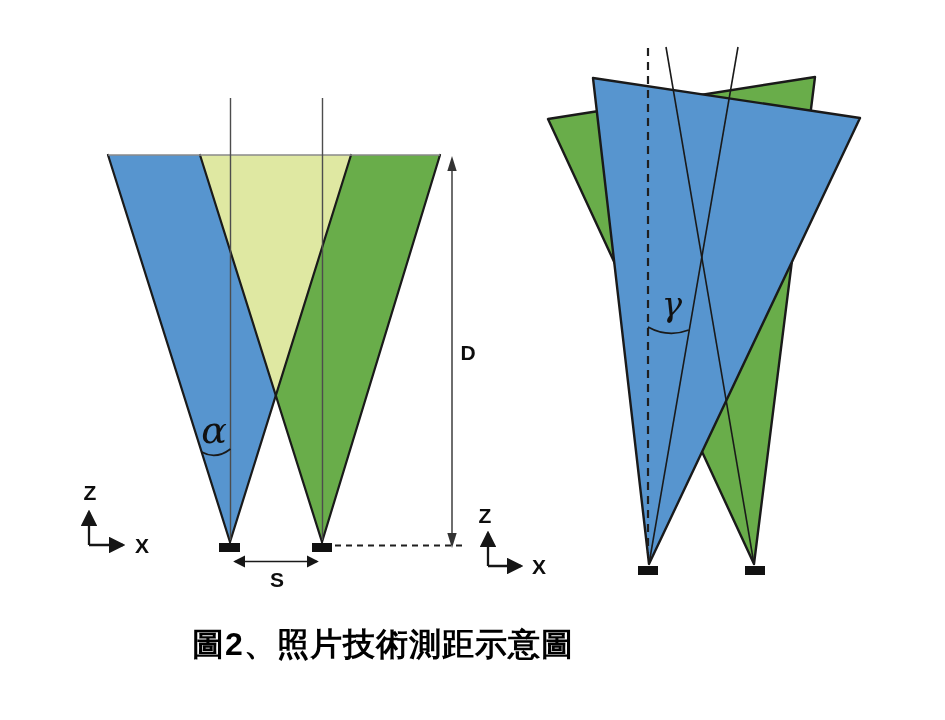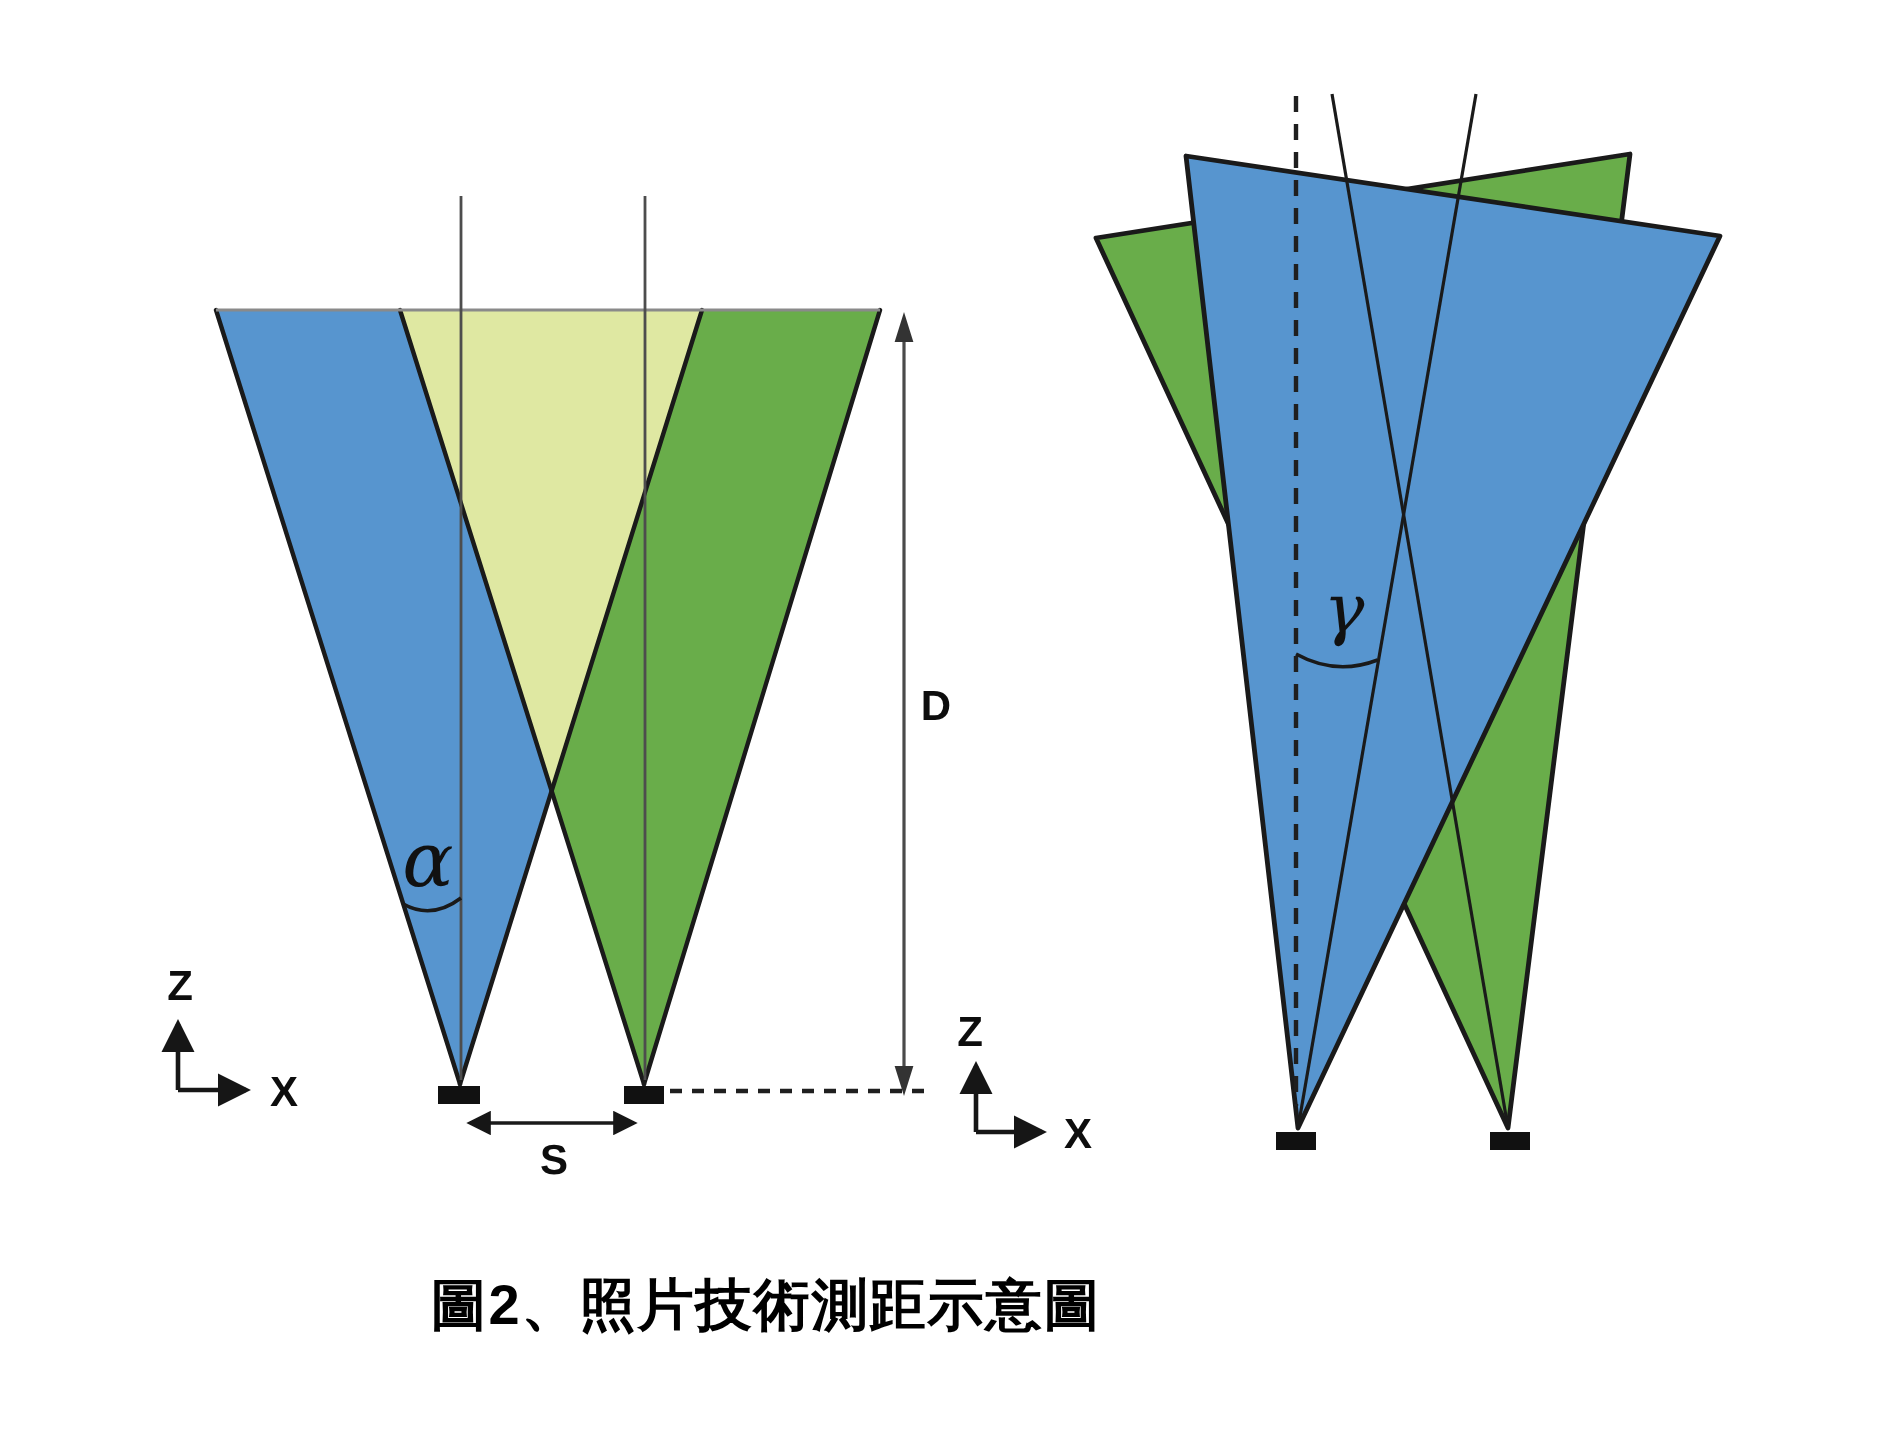--- a/index.html
+++ b/index.html
@@ -81,24 +81,23 @@
   .greek-alpha { font-size: 38px; }
   .greek-gamma { font-size: 34px; }
   .caption {
     position: absolute;
     left: 0;
     top: 623px;
     width: 766px;
     text-align: center;
     font-family: "Liberation Sans", sans-serif;
     font-weight: bold;
-    font-size: 28px;
+    font-size: 32px;
     letter-spacing: 1px;
     color: #000000;
-    margin-top: 11px;
   }
 </style>
 </head>
 <body>
 
 <div class="stage">
   <svg width="945" height="720" viewBox="0 0 945 720">
     <defs>
       <marker id="ah" viewBox="0 0 10 10" refX="8.5" refY="5" markerWidth="7.2" markerHeight="7.2" orient="auto-start-reverse">
         <path d="M0,0 L10,5 L0,10 Z" fill="#161616"></path>

